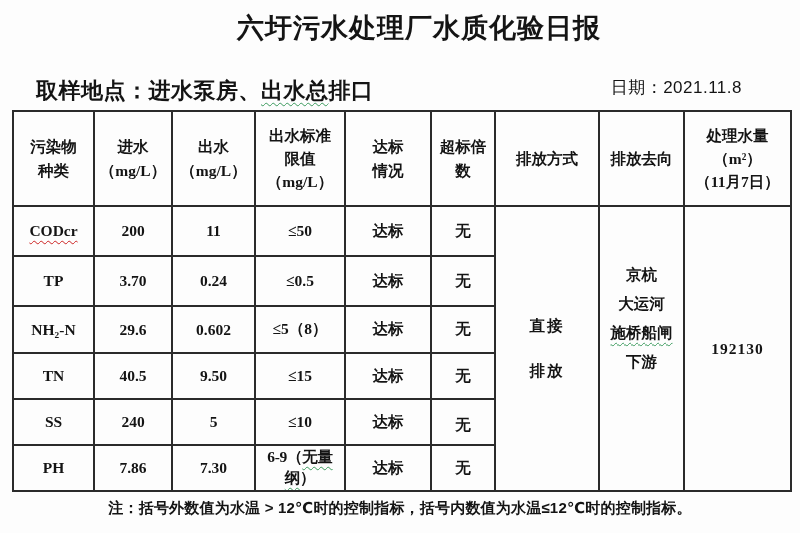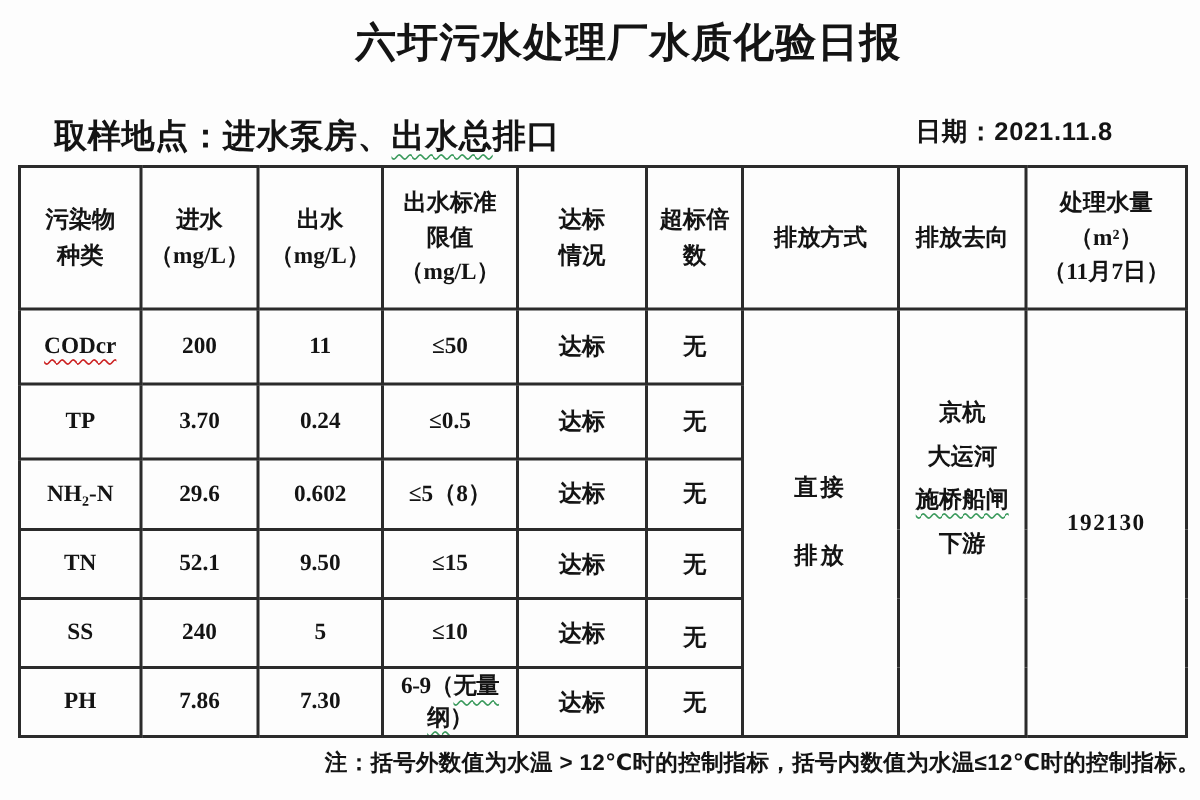--- a/index.html
+++ b/index.html
@@ -13,21 +13,21 @@
     text-align:center;font-size:27px;font-weight:700;letter-spacing:1px;margin-left:19px;
   }
   .info-sampling{
     position:absolute;top:76px;left:36px;
     font-family:"Liberation Sans","DejaVu Sans",sans-serif;
     font-size:22px;font-weight:700;letter-spacing:.5px;
   }
   .info-date{
     position:absolute;top:76px;right:58px;
     font-family:"Liberation Sans","DejaVu Sans",sans-serif;
-    font-size:17px;font-weight:700;letter-spacing:.5px;
+    font-size:17px;font-weight:400;letter-spacing:.5px;
   }
   table.report{
     position:absolute;left:12px;top:110px;width:778px;
     border-collapse:collapse;table-layout:fixed;
   }
   .report th,.report td{
     border:2px solid #2b2b2b;text-align:center;vertical-align:middle;
     padding:0;font-weight:600;color:#141414;overflow:hidden;
   }
   .report thead th{
@@ -44,21 +44,21 @@
   td.cell-exceed-low{vertical-align:bottom;}
   td.cell-exceed-low .inner{padding-bottom:8px;}
   td.method-cell{font-size:16.5px;line-height:2.9;white-space:pre-line;letter-spacing:2px;}
   td.dest-cell{font-size:16.5px;vertical-align:middle;}
   td.dest-cell .destwrap{display:flex;flex-direction:column;gap:8px;align-items:center;
     transform:translateY(-30px);}
   td.volume-cell{font-size:33px;font-weight:600;letter-spacing:1px;}
   .sq-red{text-decoration:underline wavy #cc2222 1px;text-underline-offset:4px;text-align:center;}
   .sq-green{text-decoration:underline wavy #3a9a5c 1px;text-underline-offset:4px;}
   .note{
-    position:absolute;top:499px;left:0;width:100%;text-align:right;
+    position:absolute;top:499px;left:0;width:100%;text-align:center;
     font-family:"Liberation Sans","DejaVu Sans",sans-serif;
     font-size:15px;font-weight:700;letter-spacing:.2px;
   }
 </style>
 </head>
 <body>
 
 <div class="title">六圩污水处理厂水质化验日报</div>
 
 <div class="info-sampling"><span>取样地点：进水泵房、</span><span class="sq-green">出水总</span><span>排口</span></div>
@@ -129,21 +129,21 @@
       <tr>
         <td>NH₂-N</td>
         <td>29.6</td>
         <td>0.602</td>
         <td>≤5（8）</td>
         <td>达标</td>
         <td>无</td>
       </tr>
       <tr>
         <td>TN</td>
-        <td>52.1</td>
+        <td>40.5</td>
         <td>9.50</td>
         <td>≤15</td>
         <td>达标</td>
         <td>无</td>
       </tr>
       <tr>
         <td>SS</td>
         <td>240</td>
         <td>5</td>
         <td>≤10</td>

